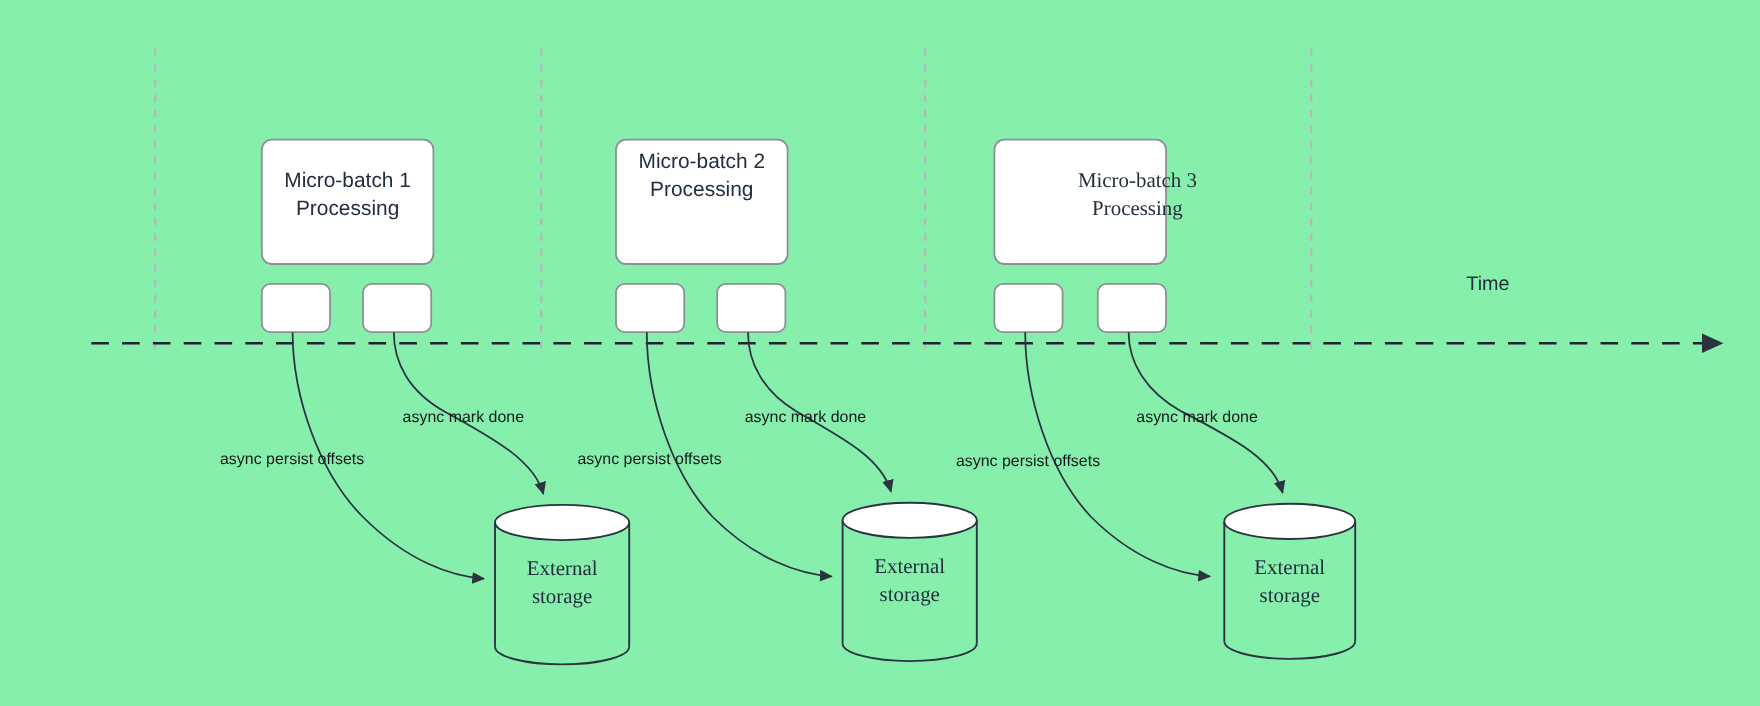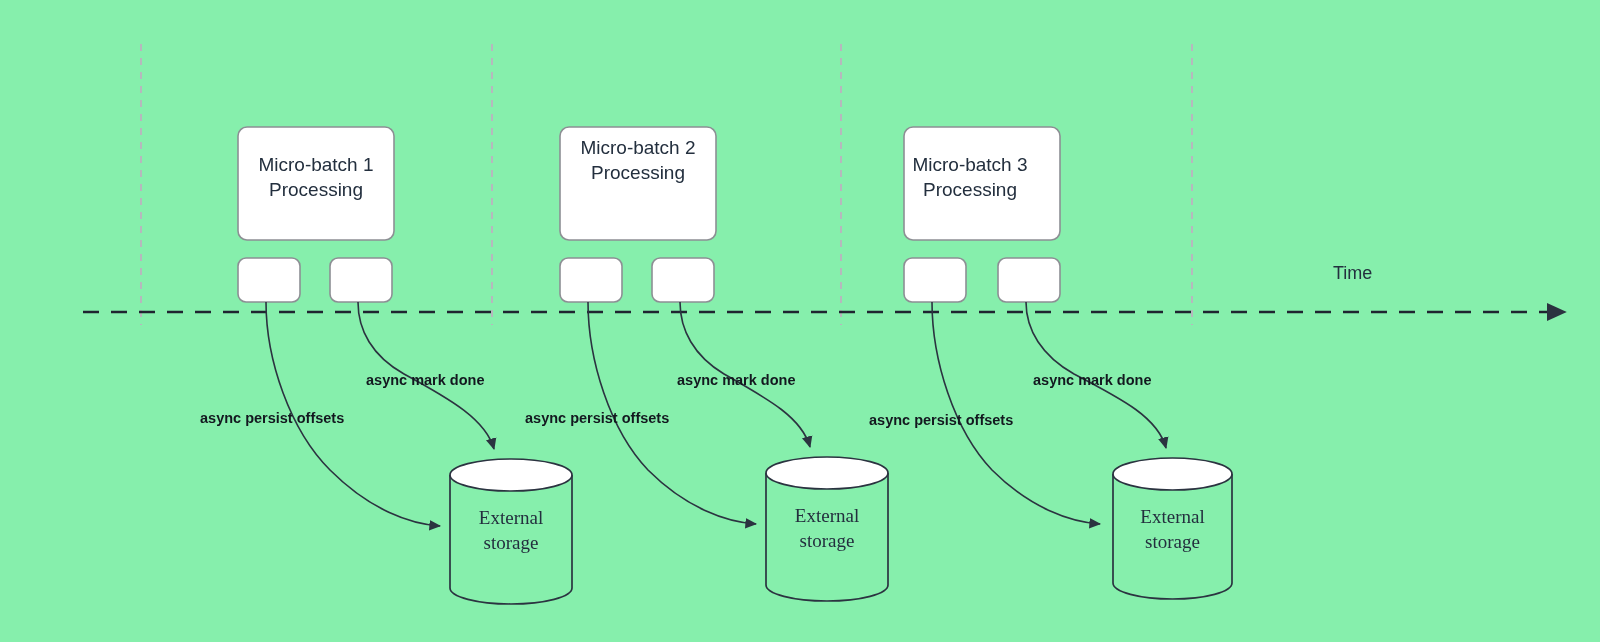--- a/index.html
+++ b/index.html
@@ -41,21 +41,21 @@
   }
   .storage-label {
     font-size: 19px;
     font-family: Liberation Serif, serif;
   }
   .edge-label {
     position: absolute;
     color: #13181f;
     font-family: "Liberation Sans", sans-serif;
     font-size: 14.5px;
-    font-weight: bold;
+    font-weight: normal;
     white-space: nowrap;
   }
   .axis-label {
     position: absolute;
     color: #232f3e;
     font-family: "Liberation Sans", sans-serif;
     font-size: 18px;
     white-space: nowrap;
   }
 </style>
@@ -121,34 +121,34 @@
     </g>
 
     <path d="M 932 302 C 932 360 954 430 992 470 C 1030 508 1070 522 1100 524" fill="none" stroke="#2b3340" stroke-width="1.6" marker-end="url(#arrowFilled)"></path>
     <path d="M 1026 302 C 1026 330 1042 356 1074 374 C 1124 400 1158 418 1166 448" fill="none" stroke="#2b3340" stroke-width="1.6" marker-end="url(#arrowFilled)"></path>
   </svg>
 
   <div class="node-label batch-label" style="left:238px; top:152px; width:156px;">Micro-batch 1
 Processing</div>
   <div class="node-label batch-label" style="left:560px; top:135px; width:156px;">Micro-batch 2
 Processing</div>
-  <div class="node-label batch-label" style="left:892px; top:152px; width:156px;">Micro-batch 3
+  <div class="node-label batch-label" style="left:956px; top:152px; width:156px;font-family:Liberation Serif, serif;">Micro-batch 3
 Processing</div>
 
   <div class="node-label storage-label" style="left:450px; top:505px; width:122px;">External
 storage</div>
   <div class="node-label storage-label" style="left:766px; top:503px; width:122px;">External
 storage</div>
   <div class="node-label storage-label" style="left:1113px; top:504px; width:119px;">External
 storage</div>
 
   <div class="edge-label" style="left:366px; top:372px;">async mark done</div>
   <div class="edge-label" style="left:200px; top:410px;">async persist offsets</div>
 
   <div class="edge-label" style="left:677px; top:372px;">async mark done</div>
   <div class="edge-label" style="left:525px; top:410px;">async persist offsets</div>
 
   <div class="edge-label" style="left:1033px; top:372px;">async mark done</div>
   <div class="edge-label" style="left:869px; top:412px;">async persist offsets</div>
 
-  <div class="axis-label" style="left:1333px; top:263px;">Time</div>
+  <div class="axis-label" style="left:1333px; top:248px;">Time</div>
 
 </div>
 
 </body></html>

